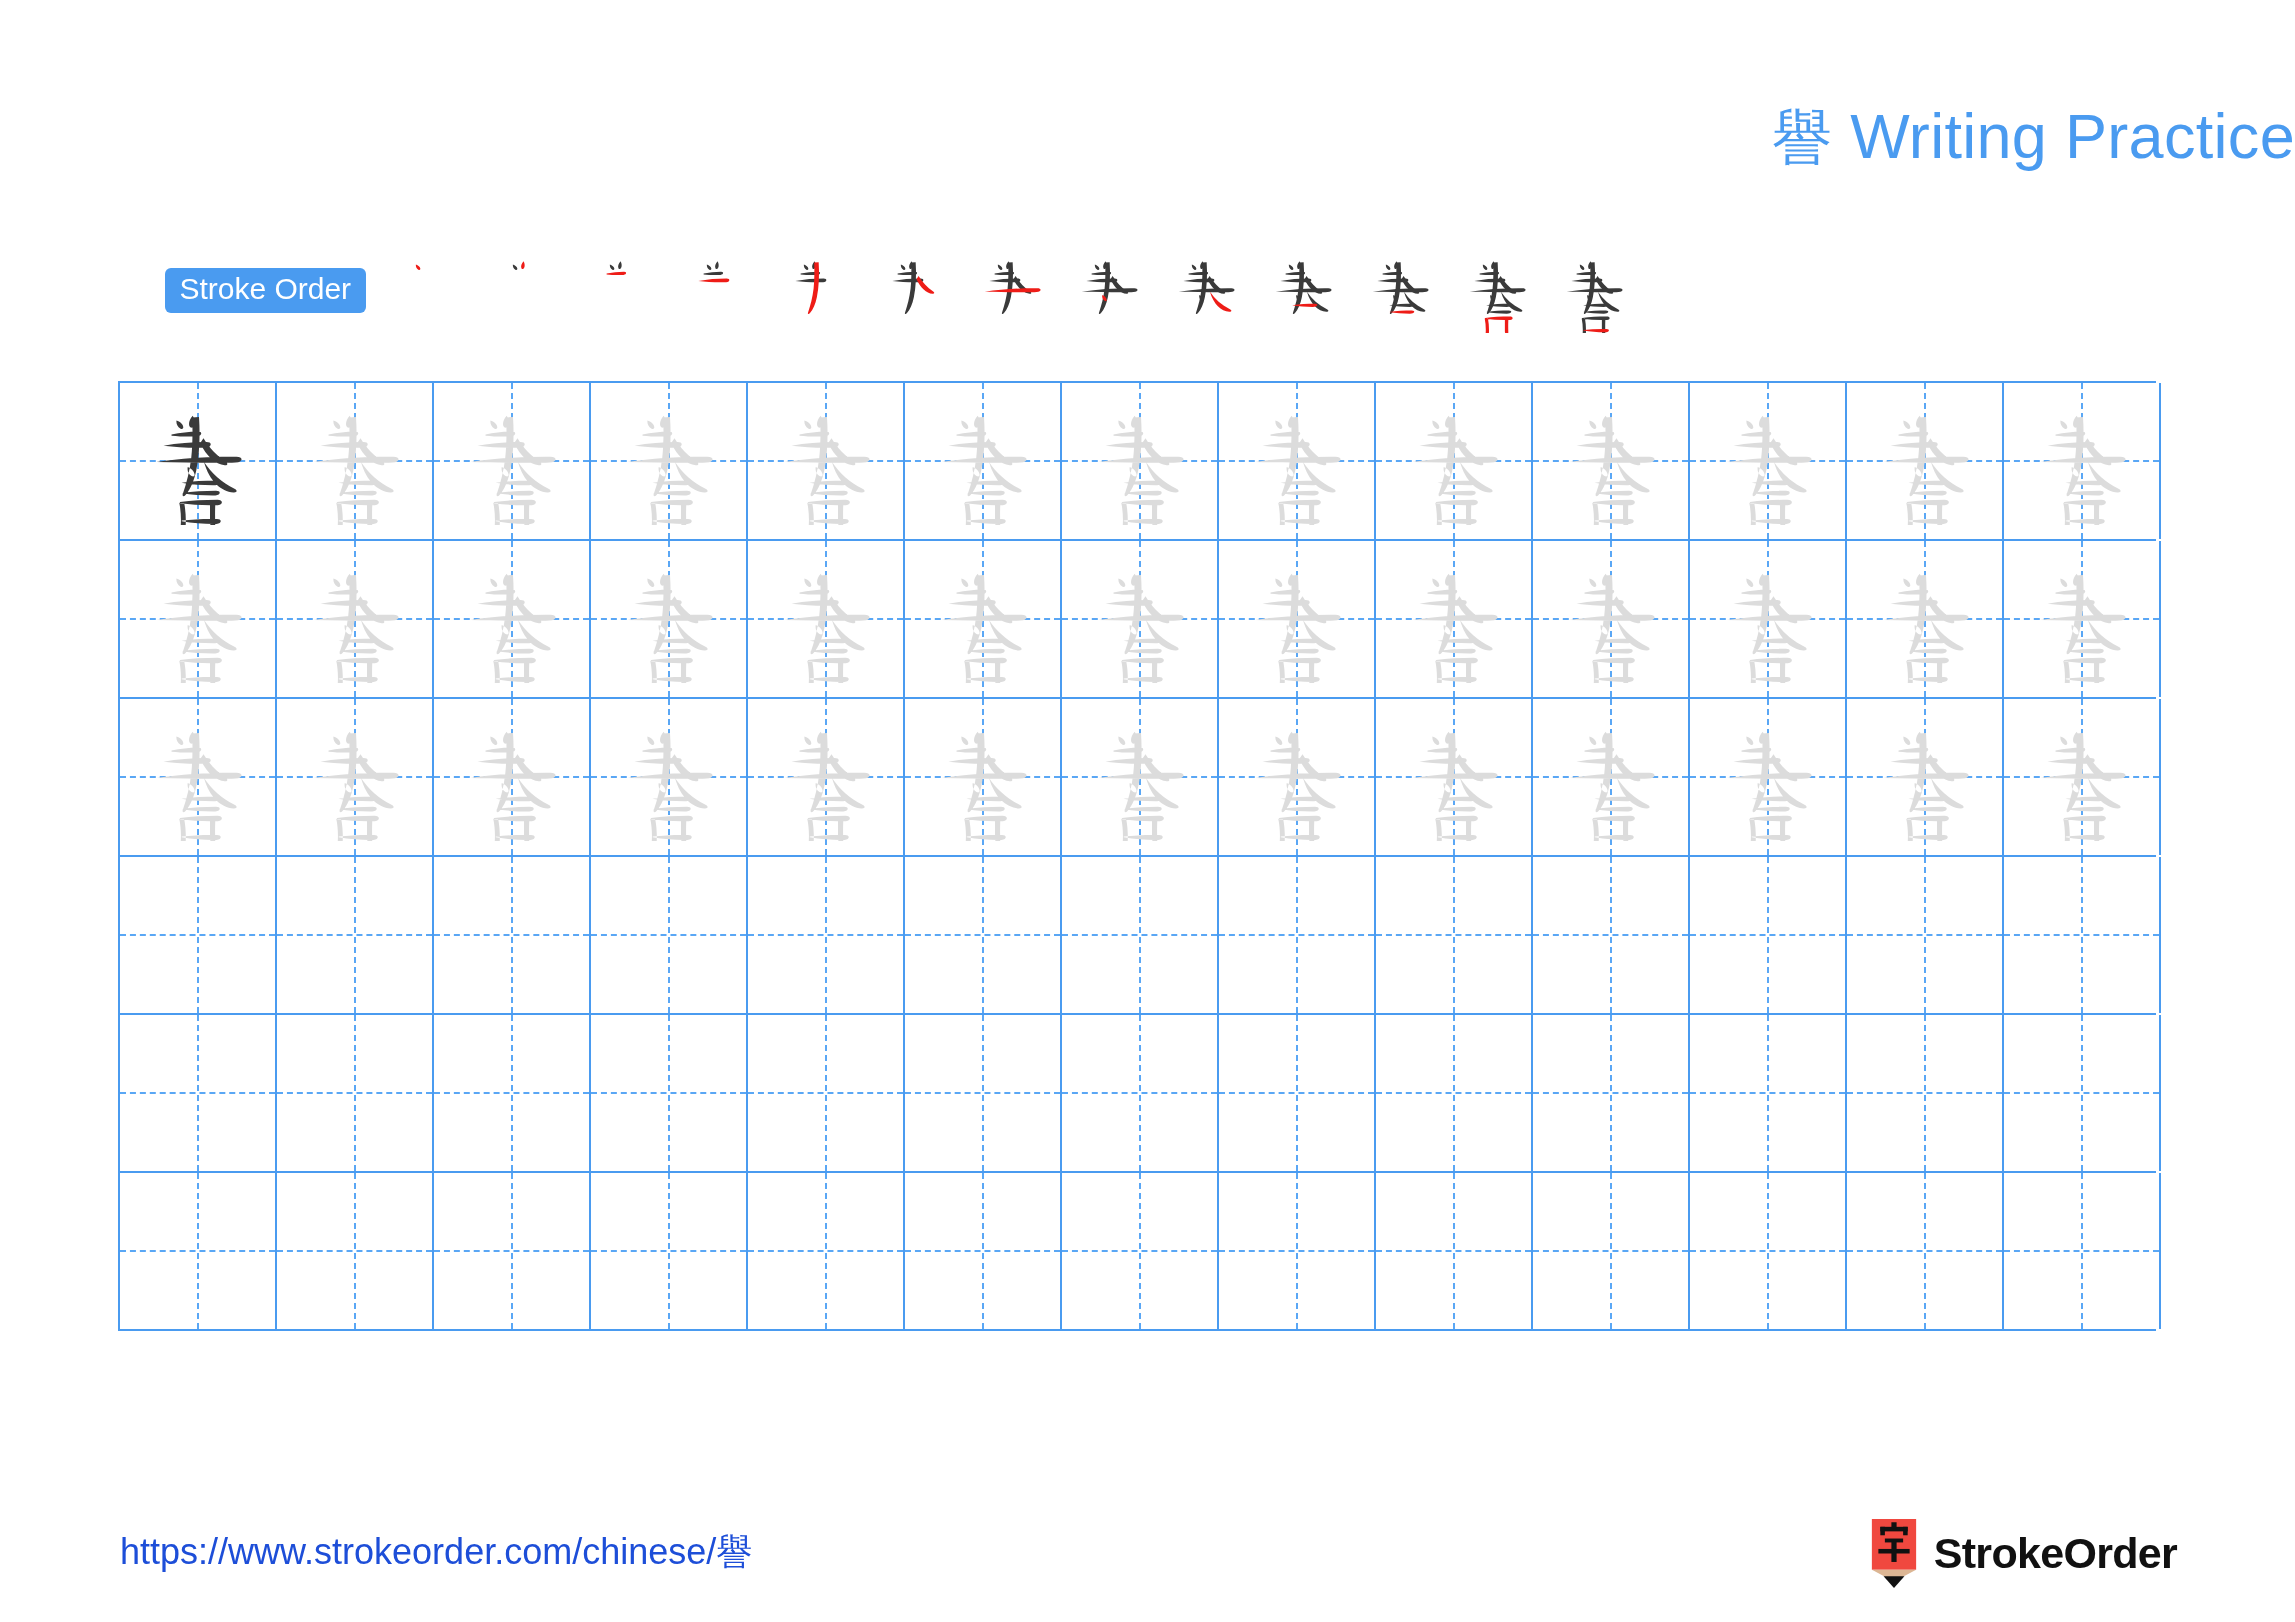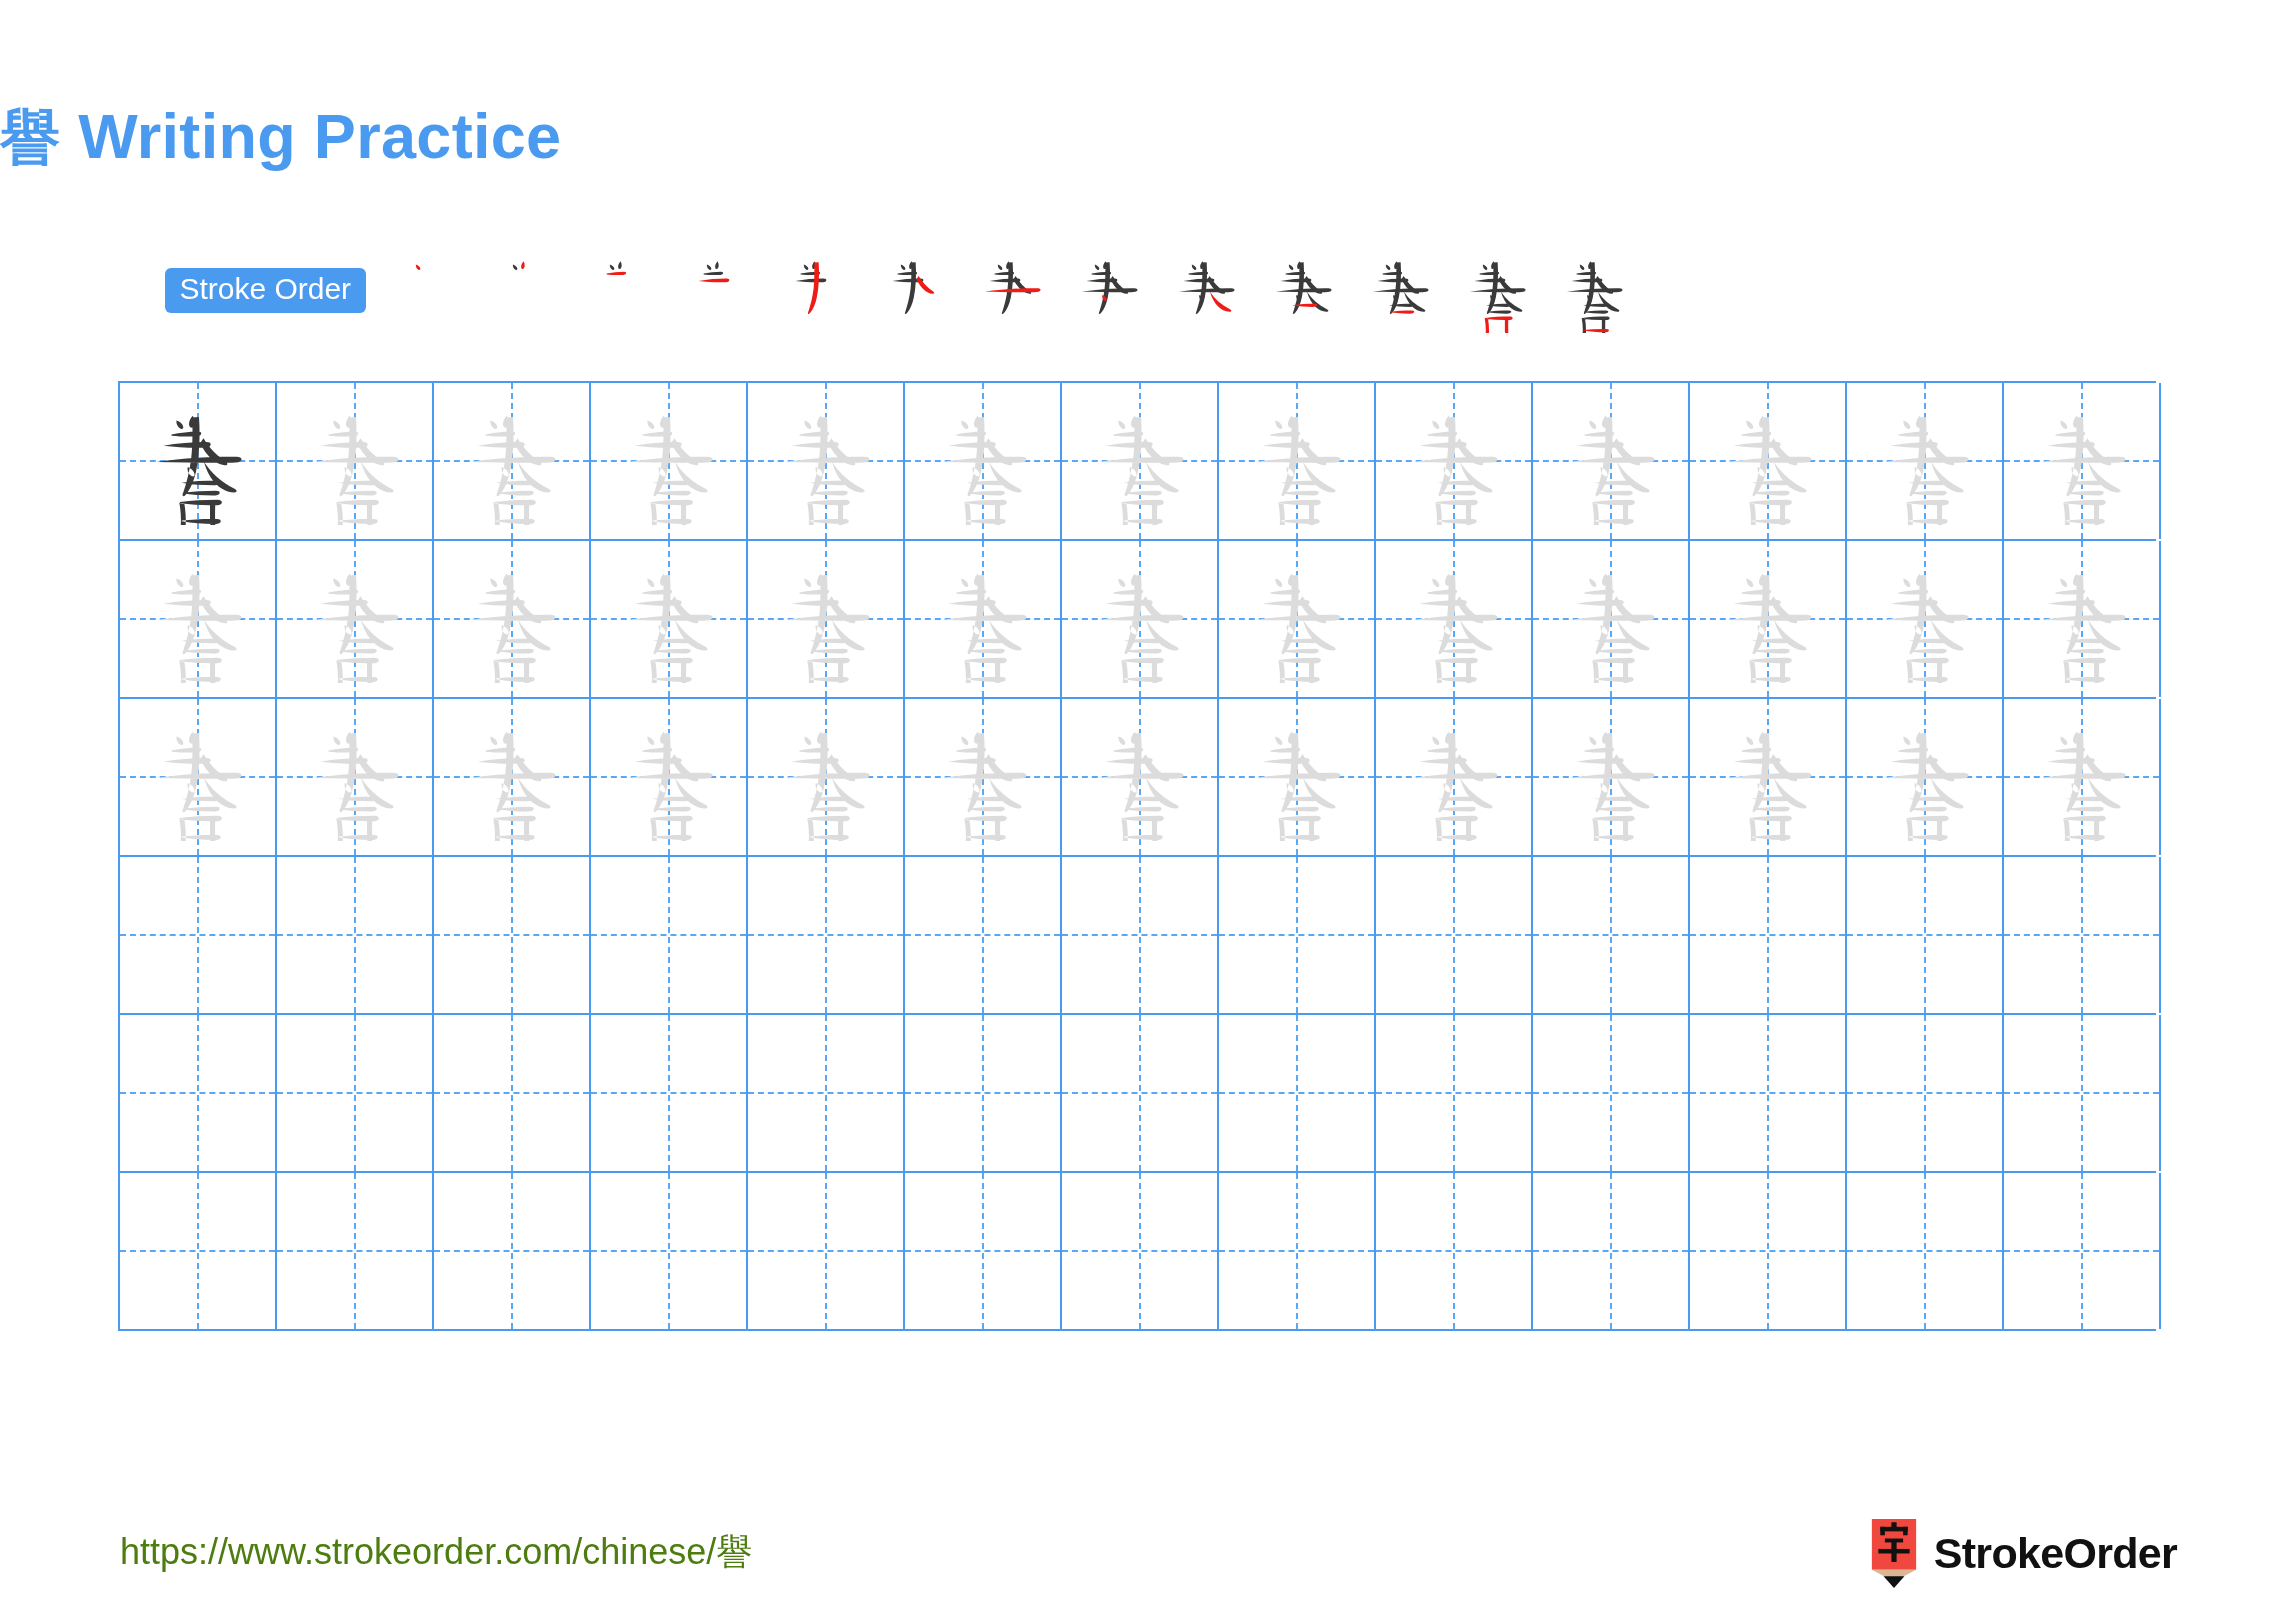--- a/index.html
+++ b/index.html
@@ -18,23 +18,23 @@
     height: 1622px;
     background: #ffffff;
   }
 
   
   .title {
     position: absolute;
     top: 105px;
     left: 0;
     width: 2295px;
-    text-align: left;
+    text-align: right;
     font-size: 63px;
-    font-weight: 700;
+    font-weight: 400;
     color: #4a9bf0;
     letter-spacing: 0.3px;
     line-height: 1;
     white-space: nowrap;
   }
   .title .han {
     font-family: "DejaVu Sans", "Liberation Sans", sans-serif;
     font-size: 60px;
   }
 
@@ -157,21 +157,21 @@
 
   .char-dark  { fill: #3a3a3a; }
   .char-light { fill: #dcdcdc; }
 
   
   .footer-url {
     position: absolute;
     left: 120px;
     top: 1534px;
     font-size: 36px;
-    color: #4d7c0f;
+    color: #1d4ed8;
     white-space: nowrap;
     line-height: 1;
   }
 
   .logo {
     position: absolute;
     right: 118px;
     top: 1517px;
     height: 72px;
     display: flex;

